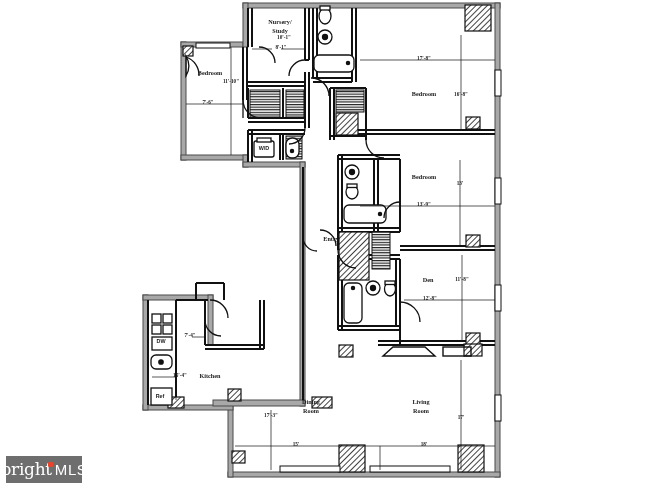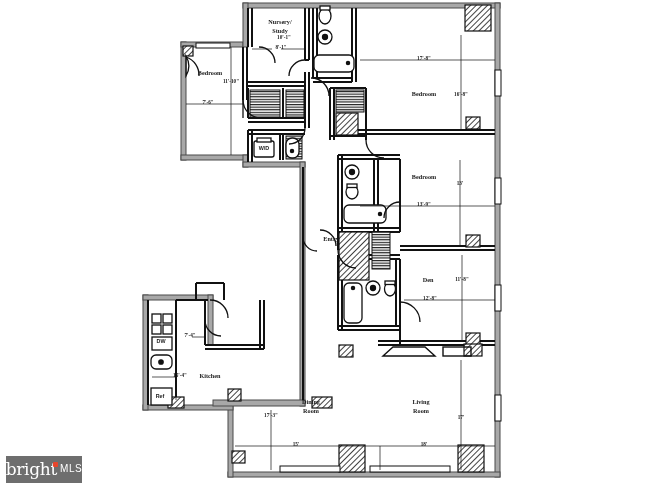--- a/index.html
+++ b/index.html
@@ -66,21 +66,21 @@
     position: absolute;
     right: -1px;
     top: 1px;
     width: 5px;
     height: 5px;
     background: #e8452c;
     border-radius: 1px;
   }
   #logo .logo-mls {
     font-family: "Liberation Sans", sans-serif;
-    font-size: 10px;
+    font-size: 15px;
     color: #ffffff;
     letter-spacing: 0.6px;
     line-height: 1;
     padding-bottom: 1px;
   }
 </style>
 </head>
 <body>
 
 <div id="page">

